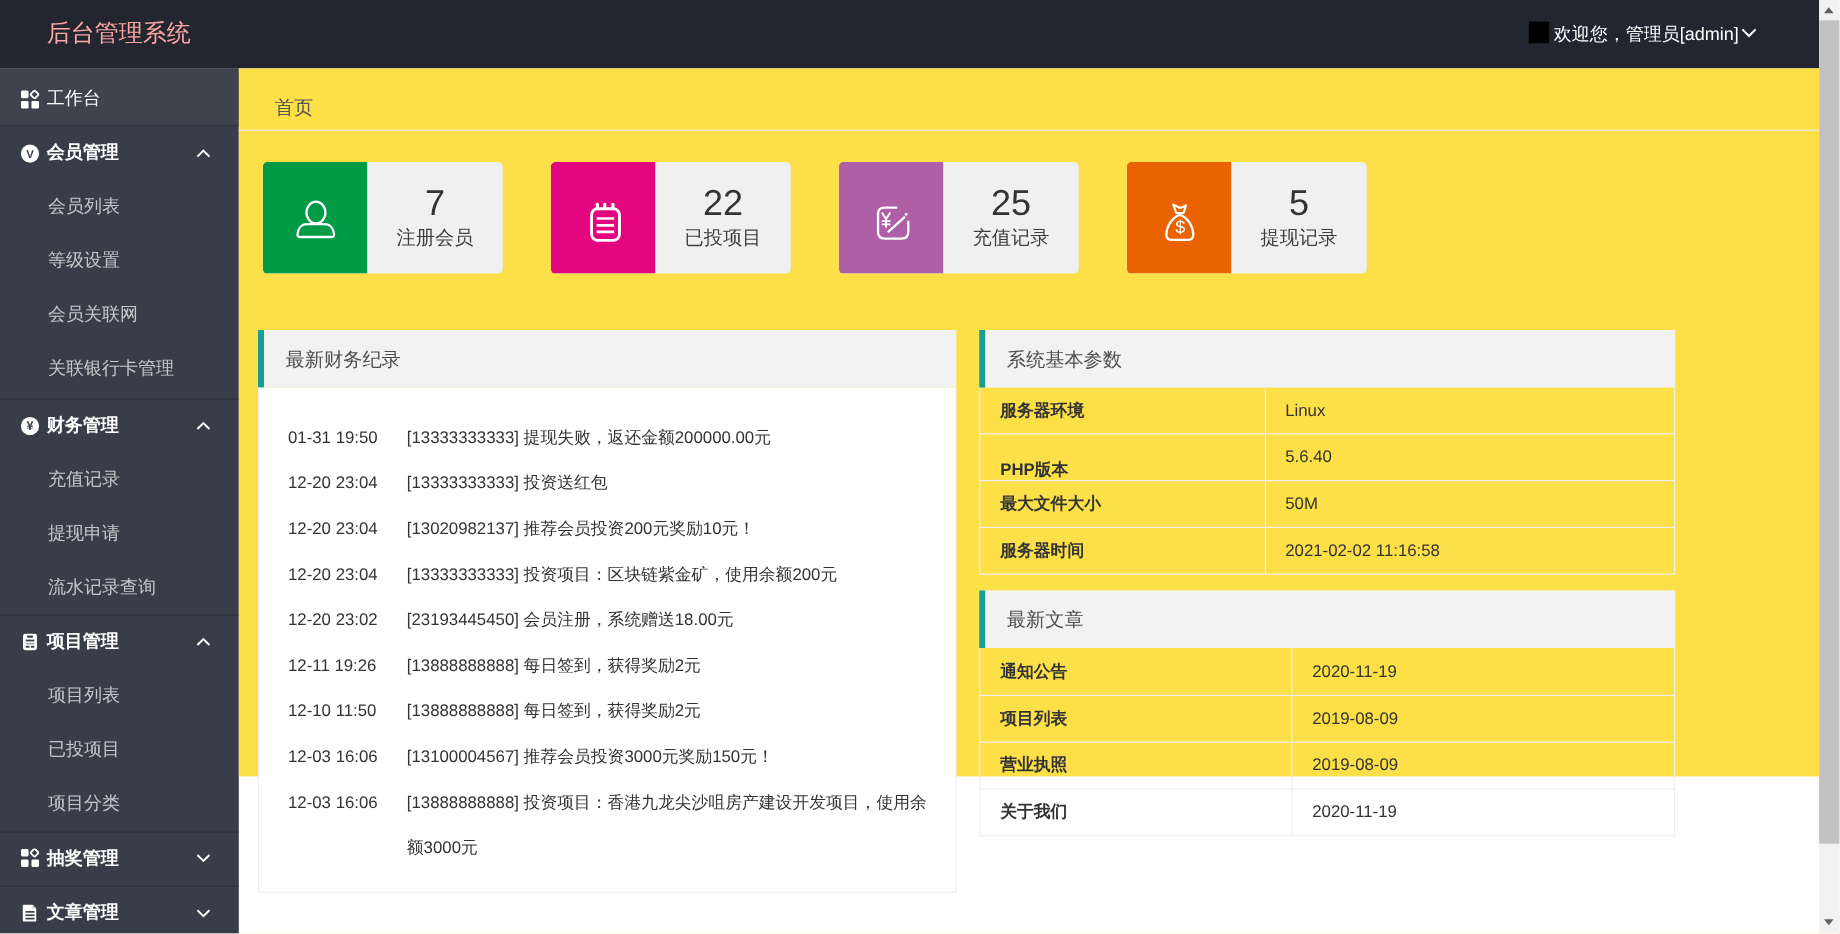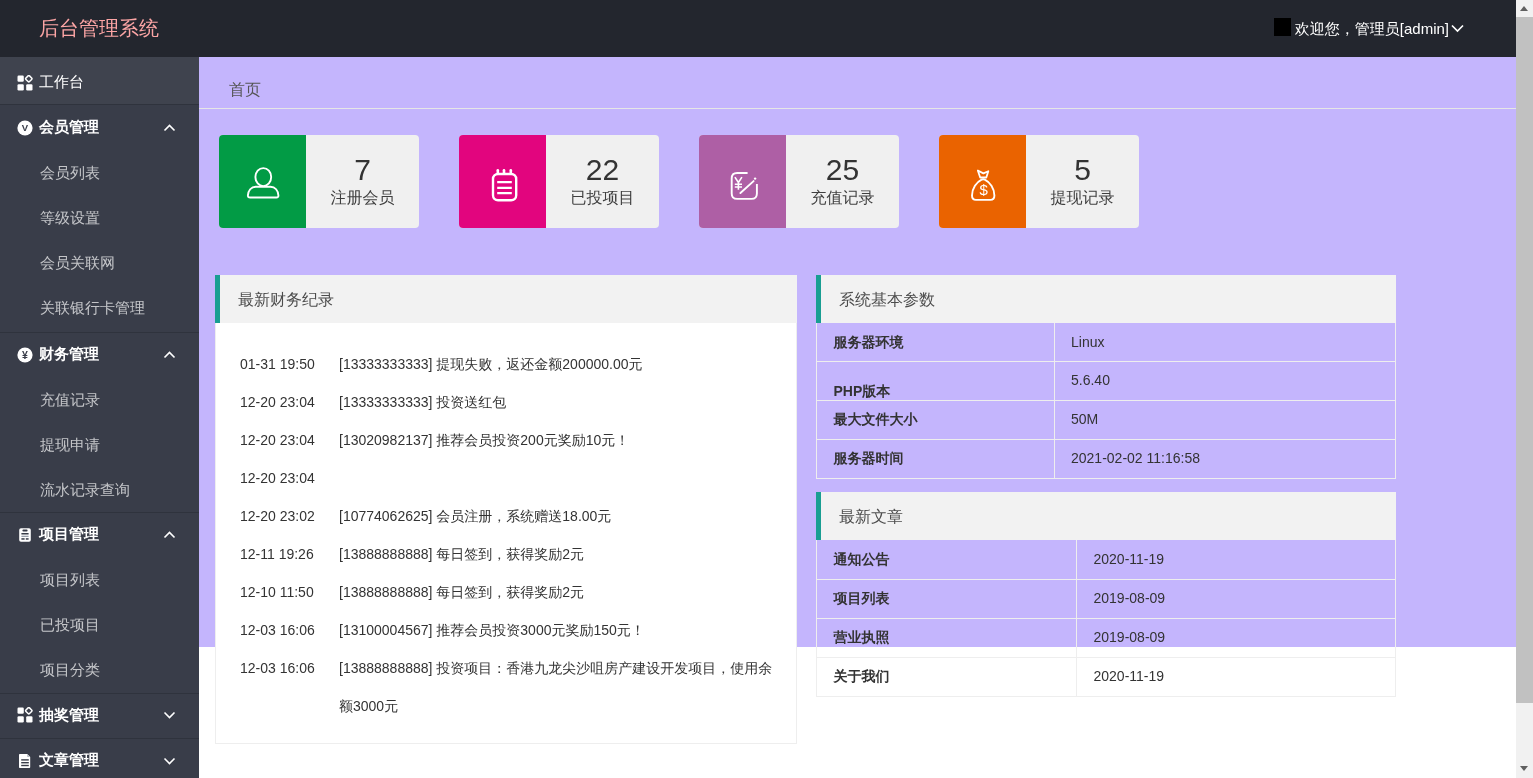--- a/index.html
+++ b/index.html
@@ -13,21 +13,21 @@
 #hd .sq{position:absolute;left:1274px;top:18px;width:17px;height:18px;background:#000}
 
 #sd{position:absolute;left:0;top:57px;width:199px;height:721px;background:#393d49}
 .mi{position:absolute;left:0;width:199px;height:45px;display:flex;align-items:center}
 .mi .tx{position:absolute;left:39px;font-size:15px;color:#fff;font-weight:bold}
 .mi .ic{position:absolute;left:17px;top:50%;transform:translateY(-50%)}
 .mi .ch{position:absolute;left:163px;top:50%;transform:translateY(-50%)}
 .ms{position:absolute;left:40px;width:158px;height:45px;line-height:45px;font-size:15px;color:rgba(255,255,255,.7)}
 .sep{position:absolute;left:0;width:199px;height:0;border-top:1px solid #2f333d}
 
-#ct{position:absolute;left:199px;top:57px;width:1317px;height:590px;background:#c4b5fd}
+#ct{position:absolute;left:199px;top:57px;width:1317px;height:590px;background:#fde047}
 #bc{position:absolute;left:30px;top:0;width:1287px;height:51px}
 #bc span{position:absolute;left:0;top:22.5px;font-size:16px;color:#555}
 #bcline{position:absolute;left:0;top:51px;width:1317px;border-top:1px solid #e6e6e6}
 
 .card{position:absolute;top:78px;width:200px;height:93px;border-radius:4px;background:#f0f0f0;overflow:hidden}
 .card .cic{position:absolute;left:0;top:0;width:87px;height:93px}
 .card .num{position:absolute;left:87px;top:17.5px;width:113px;text-align:center;font-size:30px;color:#333}
 .card .lbl{position:absolute;left:87px;top:53px;width:113px;text-align:center;font-size:16px;color:#3f3f3f}
 
 .phead{position:absolute;height:48px;background:#f2f2f2;border-left:5px solid #199e92}
@@ -198,22 +198,23 @@
         <span>最新财务纪录</span>
       </div>
   <div id="lpbody"></div>
   <div class="rec d" style="top:288px">01-31 19:50</div>
       <div class="rec m" style="top:288px">[13333333333] 提现失败，返还金额200000.00元</div>
   <div class="rec d" style="top:326px">12-20 23:04</div>
       <div class="rec m" style="top:326px">[13333333333] 投资送红包</div>
   <div class="rec d" style="top:364px">12-20 23:04</div>
       <div class="rec m" style="top:364px">[13020982137] 推荐会员投资200元奖励10元！</div>
   <div class="rec d" style="top:402px">12-20 23:04</div>
+      <div class="rec m" style="top:402px">[13333333333] 投资项目：区块链紫金矿，使用余额200元</div>
   <div class="rec d" style="top:440px">12-20 23:02</div>
-      <div class="rec m" style="top:440px">[10774062625] 会员注册，系统赠送18.00元</div>
+      <div class="rec m" style="top:440px">[23193445450] 会员注册，系统赠送18.00元</div>
   <div class="rec d" style="top:478px">12-11 19:26</div>
       <div class="rec m" style="top:478px">[13888888888] 每日签到，获得奖励2元</div>
   <div class="rec d" style="top:516px">12-10 11:50</div>
       <div class="rec m" style="top:516px">[13888888888] 每日签到，获得奖励2元</div>
   <div class="rec d" style="top:554px">12-03 16:06</div>
       <div class="rec m" style="top:554px">[13100004567] 推荐会员投资3000元奖励150元！</div>
   <div class="rec d" style="top:592px">12-03 16:06</div>
       <div class="rec m" style="top:592px">[13888888888] 投资项目：香港九龙尖沙咀房产建设开发项目，使用余额3000元</div>
   <div class="phead" style="left:617px;top:217.5px;width:580px">
         <span>系统基本参数</span>

